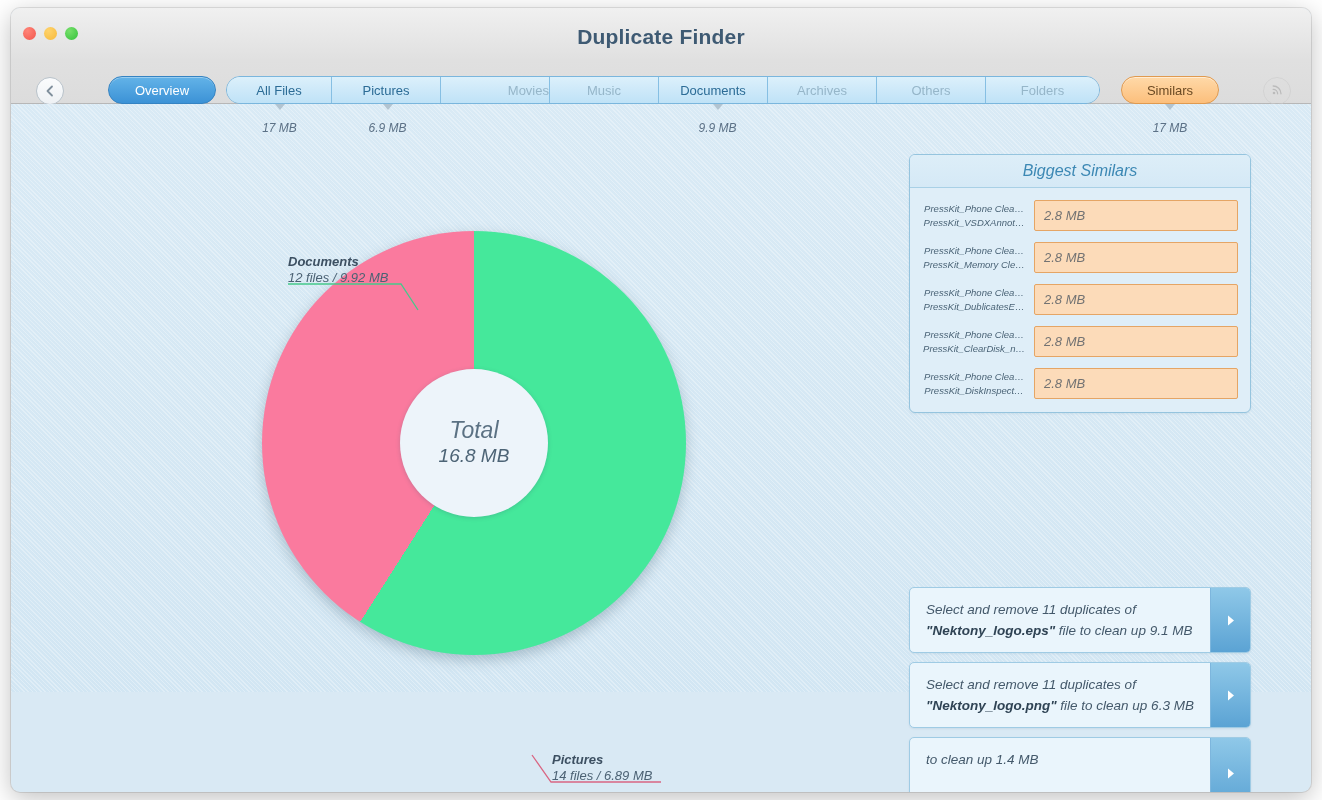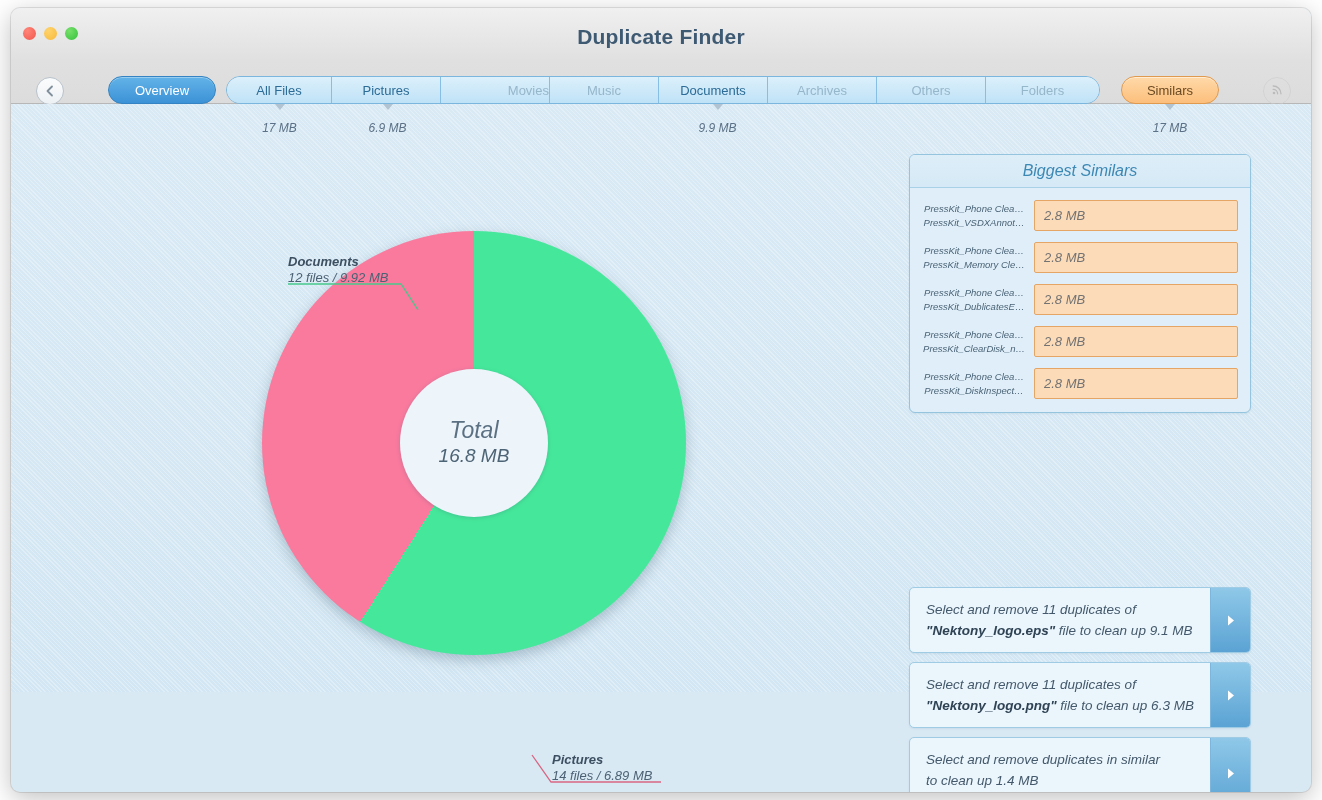--- a/index.html
+++ b/index.html
@@ -489,21 +489,20 @@
           <div><b>"Nektony_logo.png"</b> file to clean up 6.3 MB</div>
         </div>
       <div class="hint-arrow">
         <svg width="9" height="13" viewBox="0 0 9 13">
             <polygon points="2,1.5 8,6.5 2,11.5" fill="#ffffff"></polygon>
           </svg>
       </div>
     </div>
     <div class="hint-card" id="hint-2">
       <div class="hint-text">
-          <div>Select and remove duplicates in similar</div>
           <div> to clean up 1.4 MB</div>
         </div>
       <div class="hint-arrow">
         <svg width="9" height="13" viewBox="0 0 9 13">
             <polygon points="2,1.5 8,6.5 2,11.5" fill="#ffffff"></polygon>
           </svg>
       </div>
     </div>
 
   </div>

